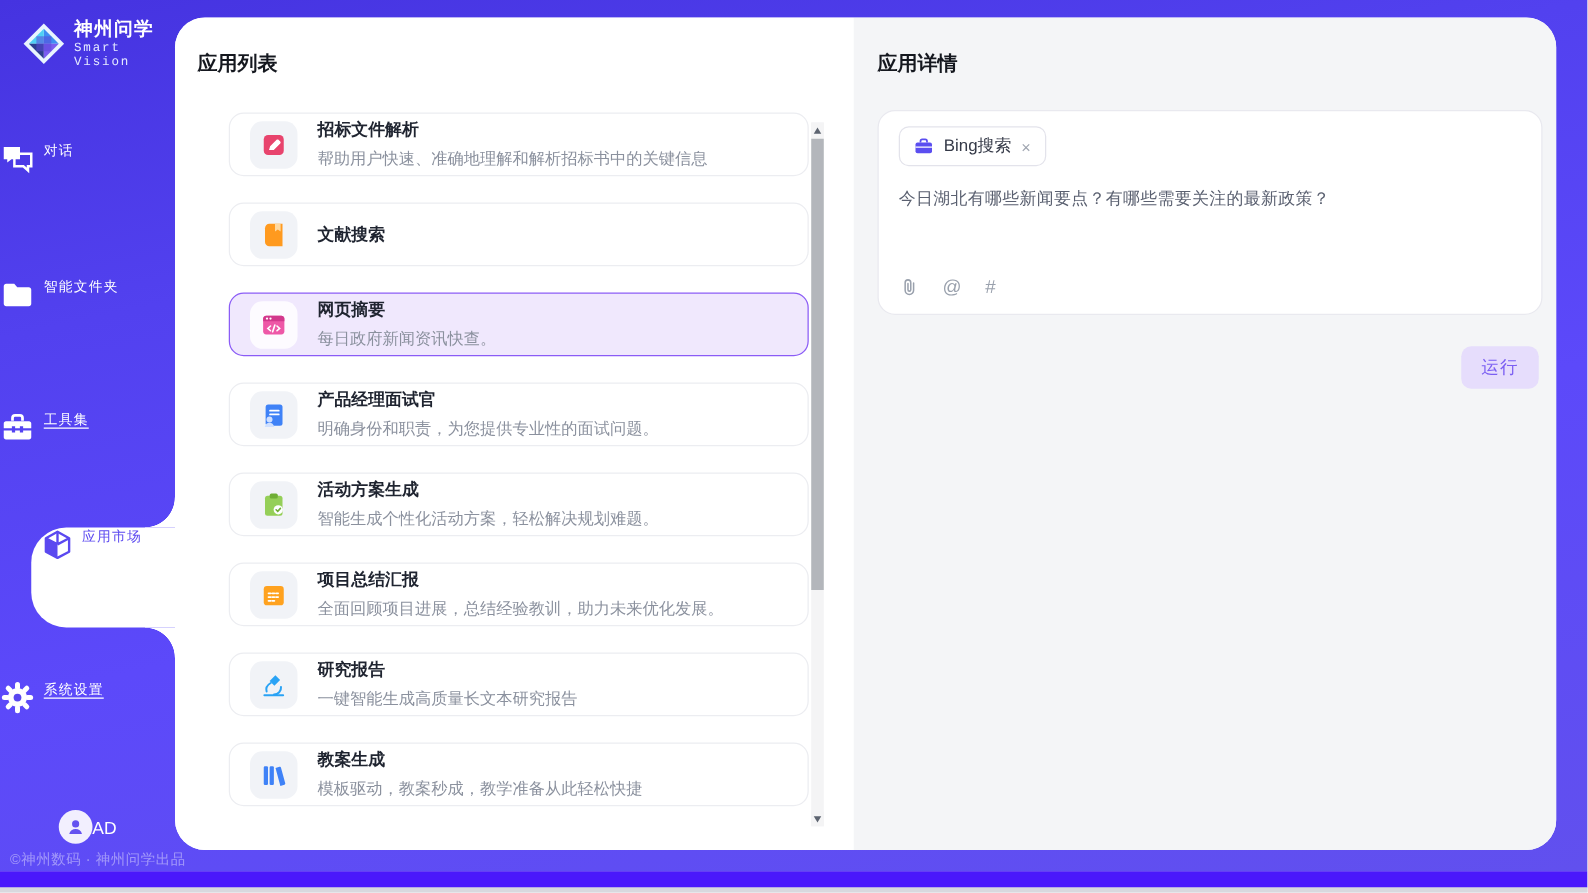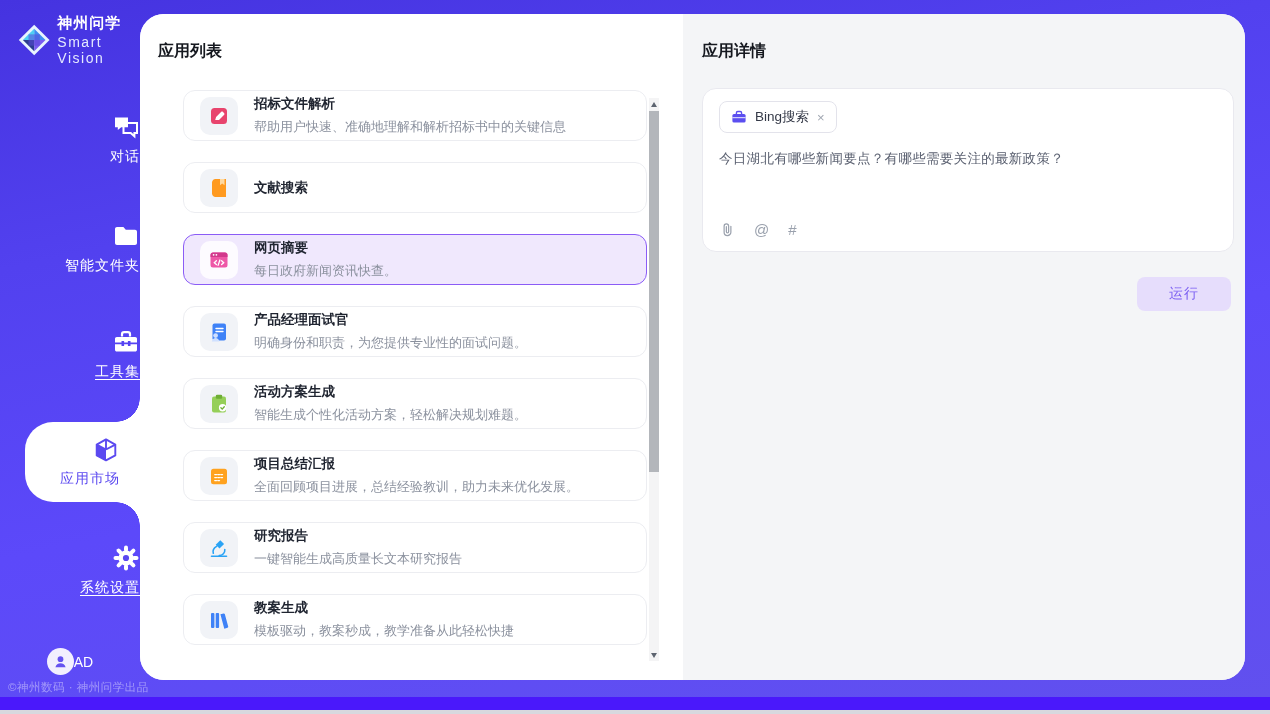--- a/index.html
+++ b/index.html
@@ -10,24 +10,24 @@
   .app-frame { position:absolute; left:0; top:0; right:0; height:697px;
     background:linear-gradient(168deg,#4533e0 0%,#5241ef 28%,#5c49fa 58%,#6150ee 100%); }
   .bottom-bar { position:absolute; left:0; right:0; bottom:4px; height:13px; background:#4a18fb; }
   .bottom-edge { position:absolute; left:0; right:0; bottom:0; height:4px; background:#d8d8de; }
 
   
   .sidebar { position:absolute; left:0; top:0; width:140px; height:100%; }
   .brand { position:absolute; top:14px; left:18px; display:flex; align-items:center; gap:7px; }
   .brand svg { width:38px; height:38px; }
   .brand-name { color:#fff; font-weight:bold; font-size:15px; letter-spacing:1px; }
-  .brand-sub { color:#e4e9ff; font-size:14px; letter-spacing:1.5px; margin-top:1px; }
-
-  .nav-item { position:absolute; left:0; width:140px; display:flex; flex-direction:column;
-    align-items:flex-end; gap:7px; color:#fff; font-size:14px; cursor:pointer; letter-spacing:1px; }
+  .brand-sub { color:#e4e9ff; font-size:10px; letter-spacing:1.5px; margin-top:1px;font-family:Liberation Mono, monospace; }
+
+  .nav-item { position:absolute; left:0; width:140px; display:flex; flex-direction:row;
+    align-items:flex-start; gap:7px; color:#fff; font-size:11px; cursor:pointer; letter-spacing:1px; }
   .nav-item .nav-ic { width:28px; height:28px; }
   .nav-item:nth-child(1){ top:113px; }
   .nav-item:nth-child(2){ top:222px; }
   .nav-item:nth-child(3){ top:328px; }
   .nav-item:nth-child(5){ top:544px; }
   .nav-item.underlined .nav-label { text-decoration:underline; text-underline-offset:3px; }
 
   .nav-item.selected { top:422px; left:25px; width:115px; height:80px; background:#fff;
     border-radius:28px 0 0 28px; color:#5b49f0; justify-content:center; gap:6px; padding-right:20px; }
   .nav-item.selected::before, .nav-item.selected::after {
@@ -83,21 +83,21 @@
   .tool-tag { display:inline-flex; align-items:center; gap:8px; height:32px; padding:0 11px;
     border:1px solid #e3e3eb; border-radius:8px; background:#fff; }
   .tool-tag svg { width:16px; height:16px; }
   .tag-label { font-size:13.5px; color:#343947; }
   .tag-close { font-size:13px; color:#a0a6b1; cursor:pointer; line-height:1; }
   .prompt-text { margin-top:17px; font-size:13.5px; color:#5a6070; letter-spacing:.3px; }
   .attach-row { position:absolute; left:17px; bottom:13px; display:flex; align-items:center; gap:19px; }
   .attach-row .att { color:#9aa1ad; font-size:15px; cursor:pointer; display:flex; align-items:center; }
   .attach-row svg { width:15px; height:16px; }
   .run-row { display:flex; justify-content:flex-end; margin-top:25px; padding-right:3px; }
-  .run-btn { background:#e6ddfc; color:#7b5ff2; border:none; border-radius:8px; padding:8px 32px;
+  .run-btn { background:#e6ddfc; color:#7b5ff2; border:none; border-radius:8px; padding:8px 16px;
     font-size:14px; cursor:pointer; font-family:inherit; letter-spacing:1px; }
 </style>
 </head>
 <body>
 
 <div class="app-frame">
 
   <aside class="sidebar">
     <div class="brand">
       <svg viewBox="0 0 40 40">

